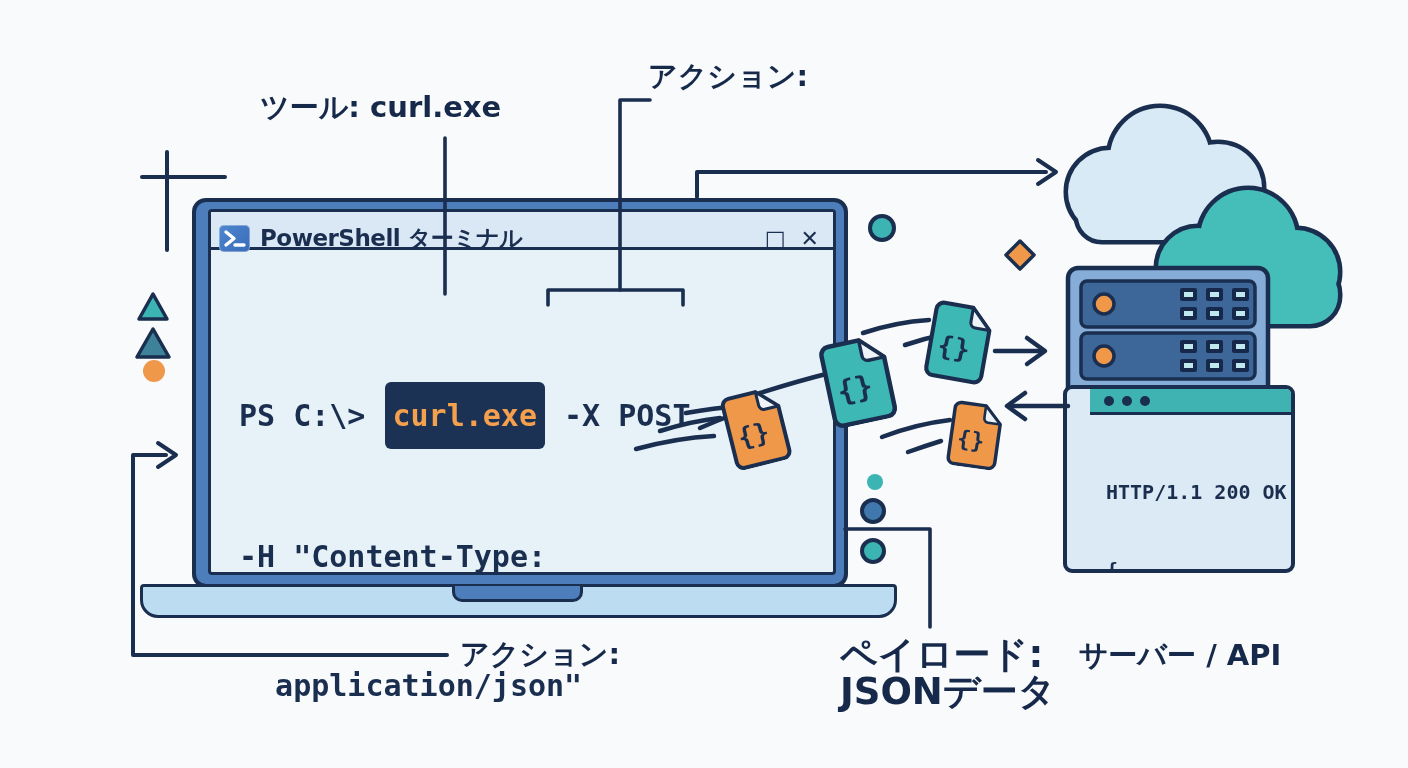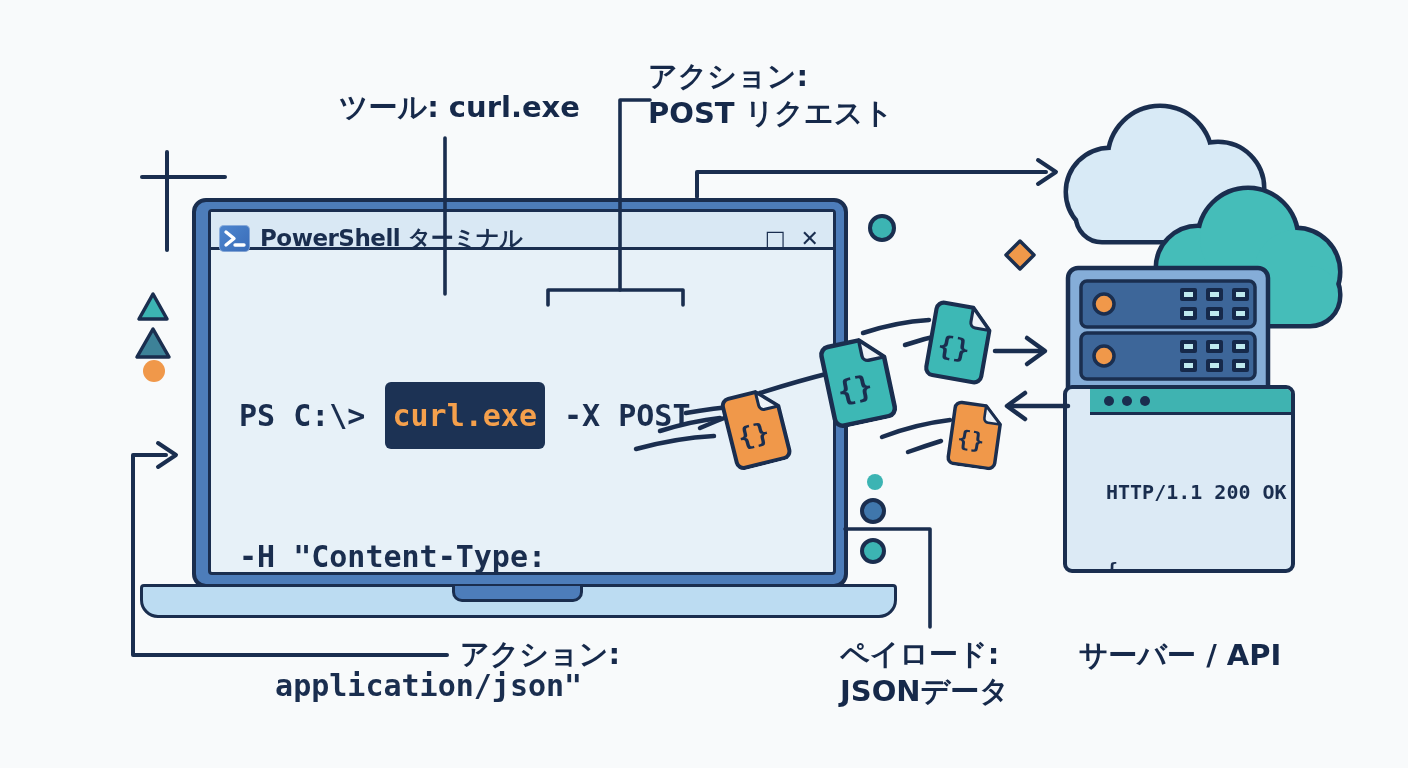--- a/index.html
+++ b/index.html
@@ -90,24 +90,24 @@
   }
   #response-body {
     padding:12px 0 0 16px;
     font-family:"DejaVu Sans Mono","Liberation Mono",monospace;
     font-size:20px; font-weight:bold; line-height:26px;
     color:#1a2e4f; white-space:pre;
   }
 
   
   .label { font-weight:bold; color:#16294a; }
-  #tool-label      { left:260px; top:88px;  width:320px; text-align:right; font-size:29px; }
+  #tool-label      { left:260px; top:88px;  width:320px; text-align:left; font-size:29px; }
   #action-top-label{ left:648px; top:58px;  font-size:29px; line-height:37px; }
   #action-bottom-label { left:460px; top:636px; font-size:29px; line-height:37px; }
-  #payload-label   { left:840px; top:636px; font-size:29px; line-height:37px; }
+  #payload-label   { left:840px; top:636px; font-size:37px; line-height:37px; }
   #server-label    { left:1050px; top:588px; width:260px; text-align:center; font-size:29px;margin-top:48px; }
 </style>
 </head>
 <body>
 
 <svg id="clouds-layer" class="abs" width="1408" height="768" viewBox="0 0 1408 768">
   <g>
     <g stroke="#1a2e4f" stroke-width="9" fill="#d8eaf6">
       <circle cx="1110" cy="192" r="42"></circle>
         <circle cx="1160" cy="158" r="50"></circle>
@@ -298,21 +298,20 @@
 </svg>
 <svg class="doc abs" style="left:948px; top:402px; transform:rotate(8deg);" width="54" height="66" viewBox="0 0 60 76">
   <path d="M10 3 h28 l19 19 v45 a7 7 0 0 1 -7 7 h-40 a7 7 0 0 1 -7 -7 v-57 a7 7 0 0 1 7 -7 z" fill="#f0984a" stroke="#1a2e4f" stroke-width="4" stroke-linejoin="round"></path>
   <path d="M38 3 l19 19 h-14 a5 5 0 0 1 -5 -5 z" fill="#eef3f8" stroke="#1a2e4f" stroke-width="3" stroke-linejoin="round"></path>
   <text x="26" y="53" text-anchor="middle" font-family="DejaVu Sans Mono, monospace" font-size="26" font-weight="bold" fill="#1a2e4f">{}</text>
 </svg>
 
 <div id="tool-label" class="label abs">ツール: curl.exe</div>
 <div id="action-top-label" class="label abs">
   <div>アクション:</div>
-  <div>POST リクエスト</div>
 </div>
 <div id="action-bottom-label" class="label abs">
   <div>アクション:</div>
 </div>
 <div id="payload-label" class="label abs">
   <div>ペイロード:</div>
   <div>JSONデータ</div>
 </div>
 <div id="server-label" class="label abs">サーバー / API</div>
 

